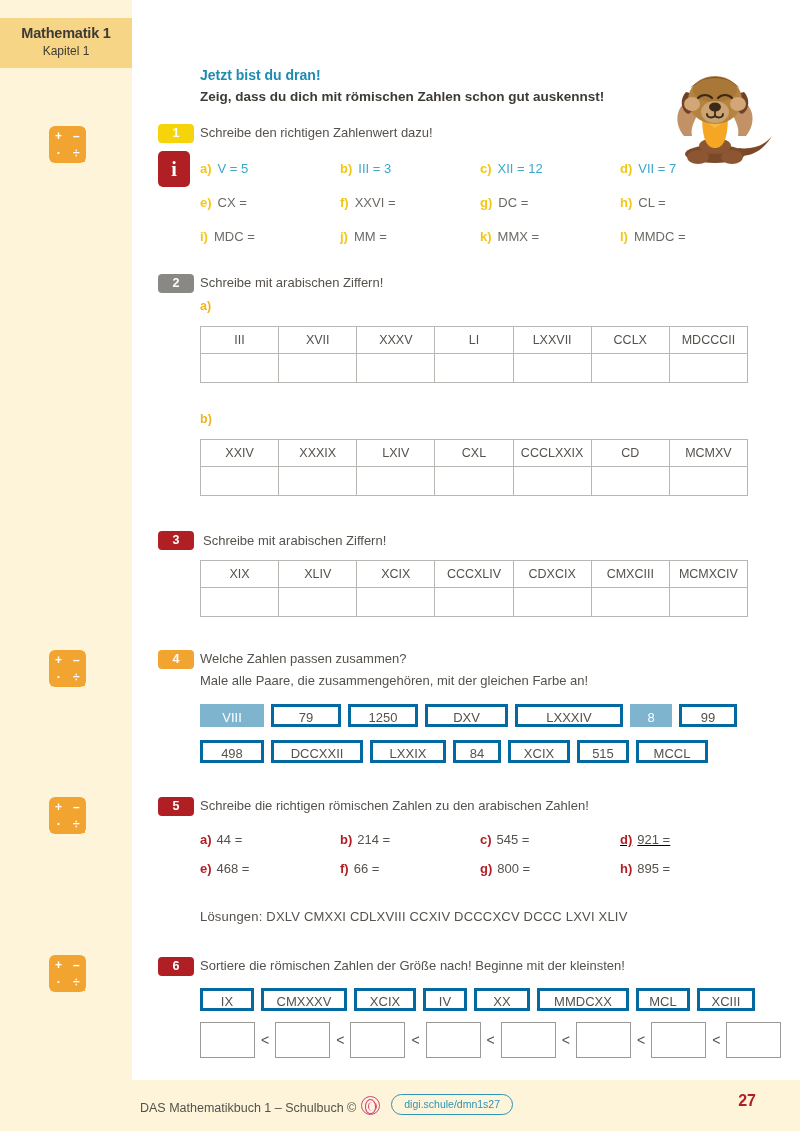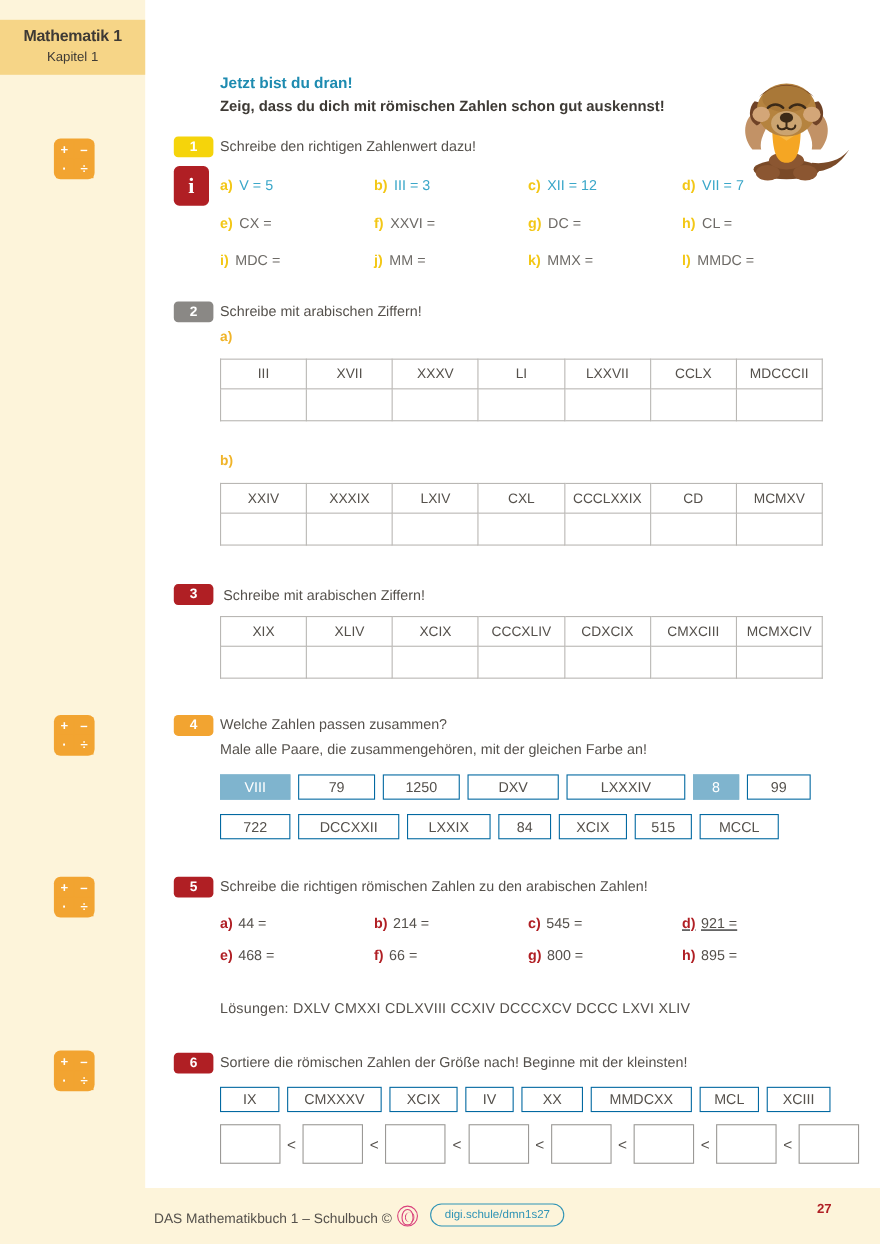--- a/index.html
+++ b/index.html
@@ -120,21 +120,21 @@
     border: 1.2px solid #2f93b5;
     border-radius: 11px;
     color: #2f93b5;
     font-size: 10.5px;
     padding: 3px 12px 4px;
     white-space: nowrap;
   }
   #page-number {
     position: absolute;
     right: 44px; top: 12px;
-    font-size: 12px;
+    font-size: 16px;
     font-weight: bold;
     color: #b01f24;
   }
 
   
   #content {
     position: absolute;
     left: 150px; top: 0;
     width: 620px;
   }
@@ -215,21 +215,21 @@
 
   .sub-label {
     position: absolute;
     font-size: 12.5px; font-weight: bold;
     color: #f0b429;
   }
 
   
   .chip-row { position: absolute; display: flex; }
   .chip {
-    border: 1px solid #0369a1;
+    border: 3px solid #0369a1;
     height: 23px;
     line-height: 21px;
     text-align: center;
     font-size: 13px;
     color: #55514c;
     margin-right: 7px;
     background: #ffffff;
   }
   .chip.hl { background: #7fb4ce; color: #ffffff; border-color: #7fb4ce; }
 
@@ -460,21 +460,21 @@
       <div class="chip hl" style="width:64px">VIII</div>
       <div class="chip" style="width:70px">79</div>
       <div class="chip" style="width:70px">1250</div>
       <div class="chip" style="width:83px">DXV</div>
       <div class="chip" style="width:108px">LXXXIV</div>
       <div class="chip hl" style="width:42px">8</div>
       <div class="chip" style="width:58px">99</div>
     </div>
 
     <div class="chip-row" style="left:50px; top:740px;">
-      <div class="chip" style="width:64px">722</div>
+      <div class="chip" style="width:64px">498</div>
       <div class="chip" style="width:92px">DCCXXII</div>
       <div class="chip" style="width:76px">LXXIX</div>
       <div class="chip" style="width:48px">84</div>
       <div class="chip" style="width:62px">XCIX</div>
       <div class="chip" style="width:52px">515</div>
       <div class="chip" style="width:72px">MCCL</div>
     </div>
 
     <div class="ex-badge" style="left:8px; top:797px; background:#b01f24;">5</div>
     <div class="ex-text" style="left:50px; top:798px;">Schreibe die richtigen römischen Zahlen zu den arabischen Zahlen!</div>

